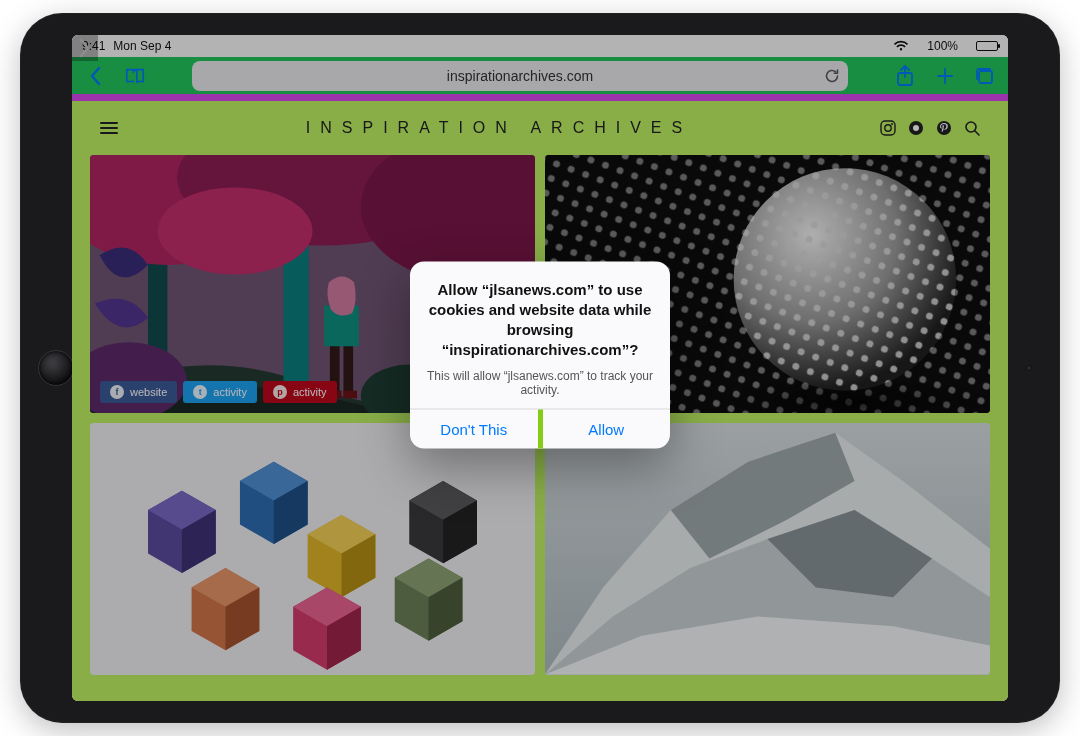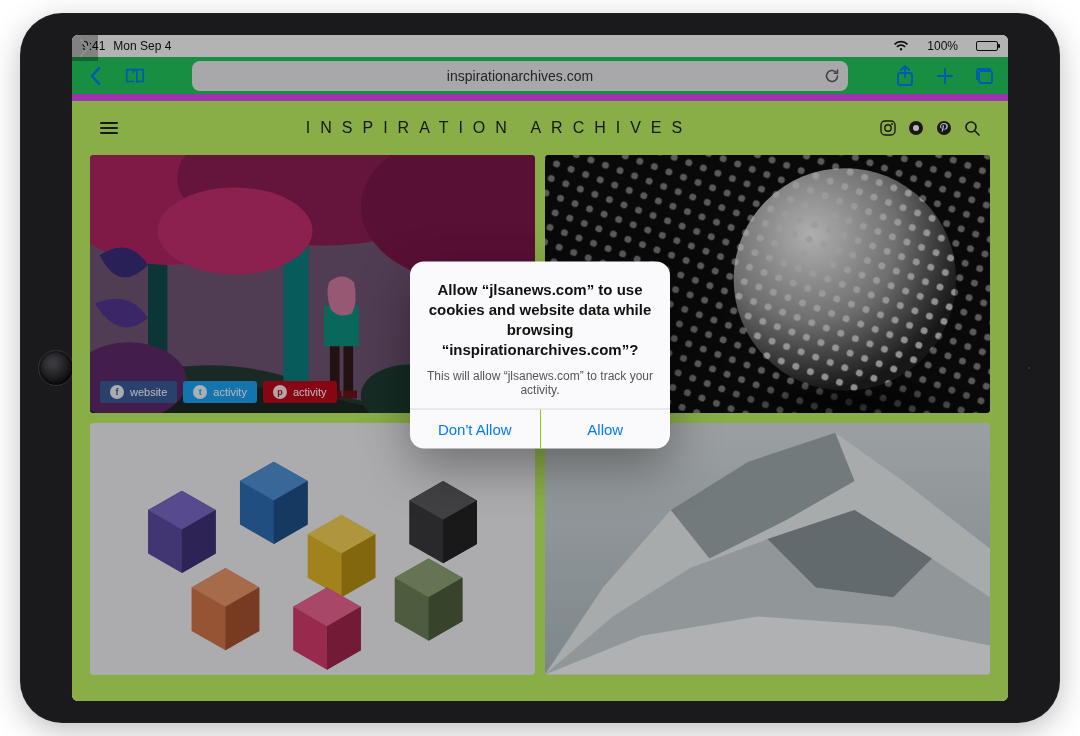--- a/index.html
+++ b/index.html
@@ -101,21 +101,21 @@
     width: 260px; background: #fafafc; border-radius: 14px;
     box-shadow: 0 18px 50px rgba(0,0,0,.35);
     overflow: hidden;
     font-size: 13px; color: #111;
   }
   .dialog .body { padding: 18px 12px 12px; text-align: center; }
   .dialog .title { font-weight: 600; font-size: 15px; line-height: 1.35; }
   .dialog .sub { margin-top: 8px; font-size: 12px; color: #555; }
   .dialog .btns { display: flex; border-top: 1px solid #d8d8dc; }
   .dialog .btn { flex:1; padding: 11px 4px; text-align: center; color: #007aff; font-size: 15px; }
-  .dialog .btn + .btn { border-left: 1px solid #84cc16; }
+  .dialog .btn + .btn { border-left: 5px solid #84cc16; }
   svg { display: block; }
 </style>
 </head>
 <body>
 
 <div class="ipad-frame">
   <div class="home-button"></div>
   <div class="front-camera"></div>
 
   <div class="screen">
@@ -363,19 +363,19 @@
     </div>
 
     <div class="dim"></div>
 
     <div class="dialog">
       <div class="body">
         <div class="title">Allow “jlsanews.com” to use cookies and website data while browsing “inspirationarchives.com”?</div>
         <div class="sub">This will allow “jlsanews.com” to track your activity.</div>
       </div>
       <div class="btns">
-        <div class="btn">Don't Allow</div>
+        <div class="btn">Don't This</div>
         <div class="btn">Allow</div>
       </div>
     </div>
 
   </div>
 </div>
 
 </body></html>

